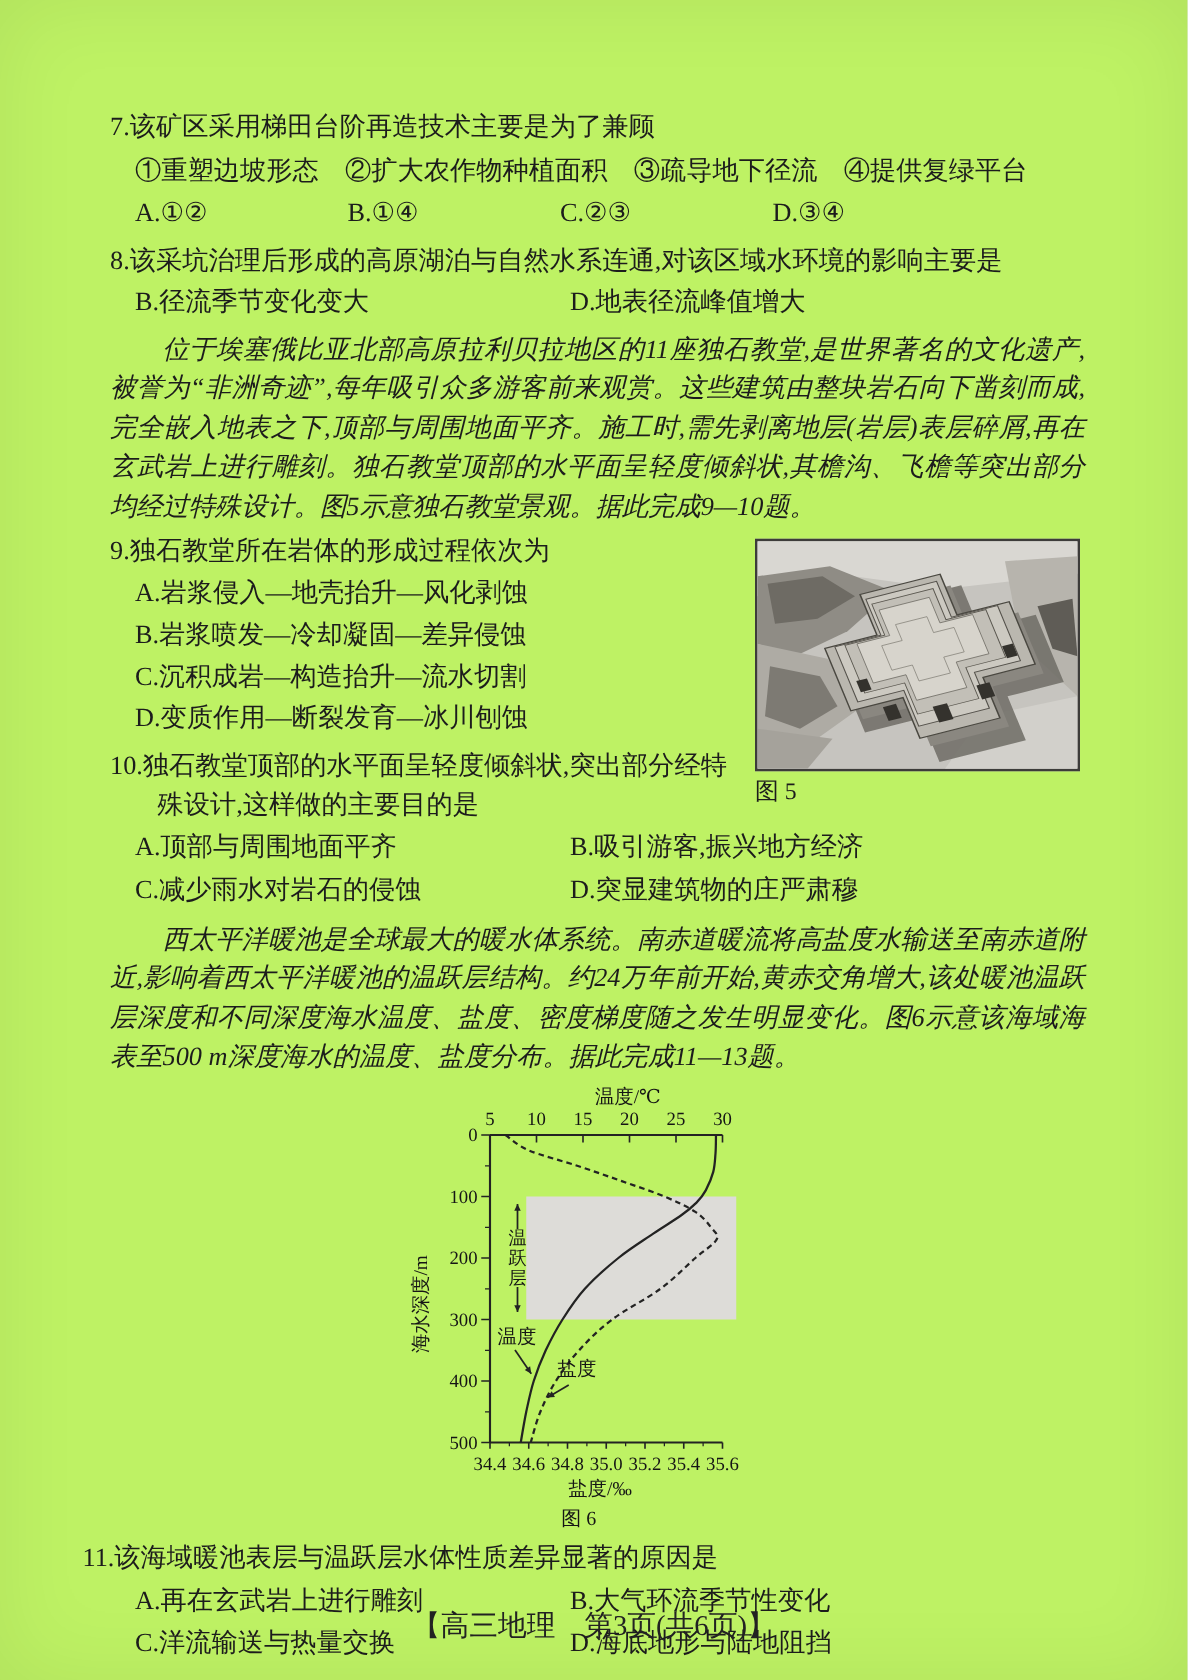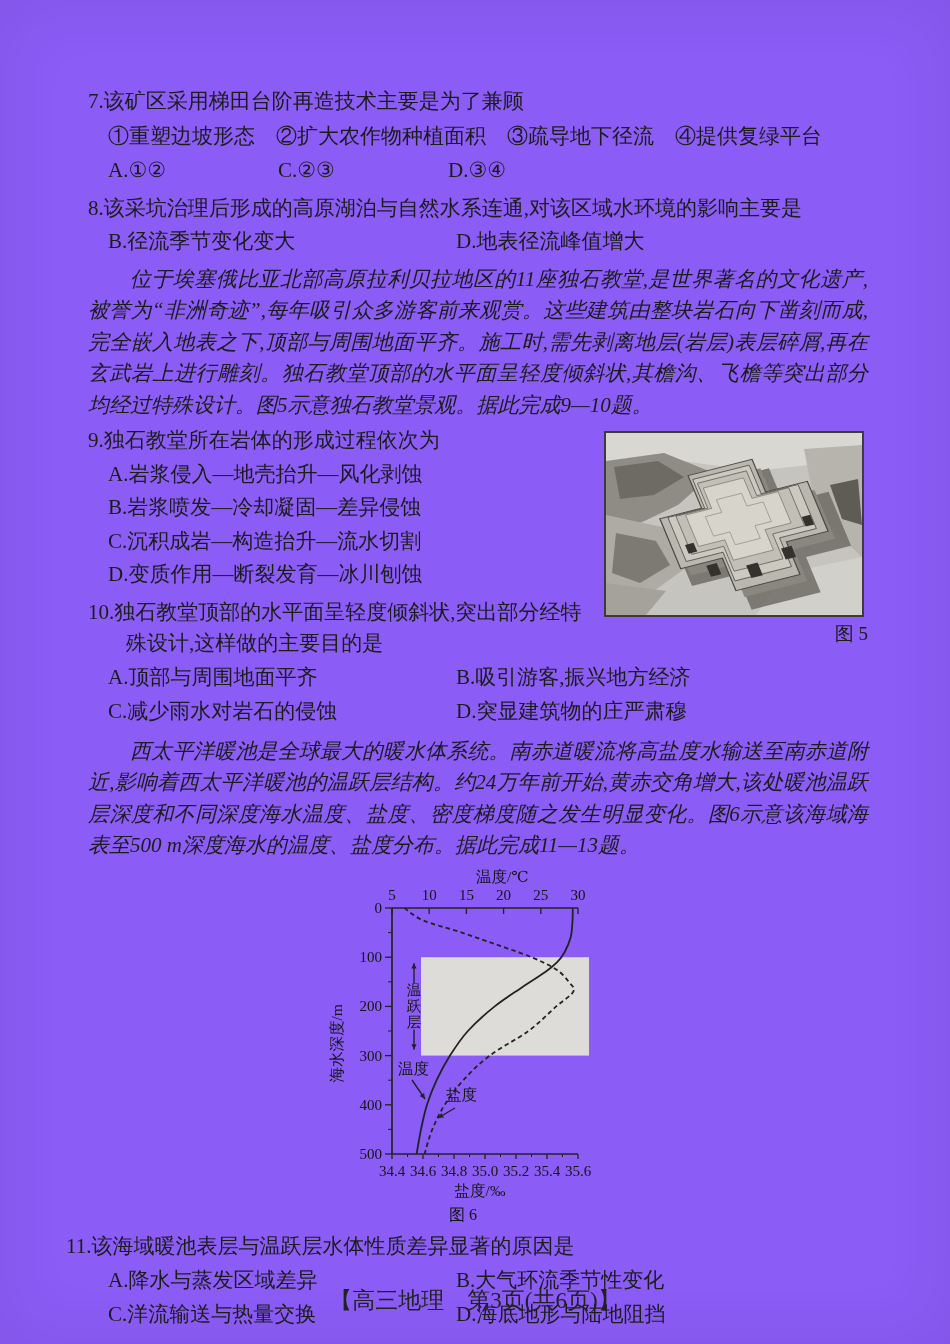--- a/index.html
+++ b/index.html
@@ -1,56 +1,57 @@
 <!DOCTYPE html>
 <html><head>
 <meta charset="utf-8">
 <style>
   html,body{margin:0;padding:0;background:#e9e9e7;}
   .page{
     position:relative;
     width:950px;height:1344px;
-    background:#8b5cf6;
+    background:#bef264;
     overflow:hidden;
     box-shadow:inset 0 0 70px rgba(0,0,0,0.07);
     font-family:"Liberation Serif","DejaVu Serif",serif;
     color:#1c1c1c;
   }
   .content{
     position:absolute;left:0;top:0;right:0;
     padding:86px 82px 0 88px;
     font-size:21px;line-height:1.5;
   }
   .qblock{margin:0 0 6px 0;}
   .stem{margin:0;padding-left:38px;text-indent:-38px;}
   .items-line{margin:3px 0 3px 20px;}
   .opt-grid-4{display:grid;grid-template-columns:170px 170px 170px 1fr;margin:3px 0 3px 20px;}
   .opt-grid-2{display:grid;grid-template-columns:348px 1fr;margin:2px 0 2px 20px;row-gap:3px;}
   .opt-list{margin:2px 0 2px 20px;}
   .opt-list div{margin:2px 0;}
   .passage{margin:2px 0 4px 0;text-indent:2em;text-align:justify;font-style:italic;}
   .q11{margin-left:-22px;}
-  .fig5{float:right;width:264px;margin:6px 0 6px 16px;text-align:right;}
+  .fig5{float:right;width:264px;margin:6px 0 6px 16px;text-align:left;}
   .fig5 svg{display:block;border:2px solid #3d3c3a;background:#cac8c3;}
   .figcap{font-size:19px;margin-top:3px;}
   .chartwrap{margin:0 0 0 238px;width:345px;}
   .clear{clear:both;}
   .footer{position:absolute;left:0;right:0;bottom:28px;text-align:center;font-size:23px;color:#222;}
 </style>
 </head>
 <body>
 
 <div class="page">
   <div class="content">
 
     <div class="qblock">
       <p class="stem">7.该矿区采用梯田台阶再造技术主要是为了兼顾</p>
       <div class="items-line">①重塑边坡形态　②扩大农作物种植面积　③疏导地下径流　④提供复绿平台</div>
       <div class="opt-grid-4">
         <span>A.①②</span>
+        <span>B.①④</span>
         <span>C.②③</span>
         <span>D.③④</span>
       </div>
     </div>
 
     <div class="qblock">
       <p class="stem">8.该采坑治理后形成的高原湖泊与自然水系连通,对该区域水环境的影响主要是</p>
       <div class="opt-grid-2">
         <span>B.径流季节变化变大</span>
         <span>D.地表径流峰值增大</span>
@@ -188,21 +189,21 @@
           <polygon points="99,233 93.79531074458771,230.01483505403874 98.10307330893264,227.06741856264483" fill="#232323"></polygon>
           <text x="120" y="234" font-size="15.5" fill="#151515" text-anchor="start" font-family="&quot;Liberation Serif&quot;,&quot;DejaVu Serif&quot;,serif">盐度</text>
           <line x1="129" y1="242" x2="112" y2="252" stroke="#232323" stroke-width="1.4"></line>
           <polygon points="112,252 115.33353931780991,247.01126111961997 117.9799746796794,251.51020123479807" fill="#232323"></polygon>
         </svg>
     </div>
 
     <div class="qblock q11">
       <p class="stem">11.该海域暖池表层与温跃层水体性质差异显著的原因是</p>
       <div class="opt-grid-2" style="margin-left:42px">
-        <span>A.降水与蒸发区域差异</span>
+        <span>A.再在玄武岩上进行雕刻</span>
         <span>B.大气环流季节性变化</span>
         <span>C.洋流输送与热量交换</span>
         <span>D.海底地形与陆地阻挡</span>
       </div>
     </div>
 
   </div>
 
   <div class="footer">【高三地理　第3页(共6页)】</div>
 </div>

